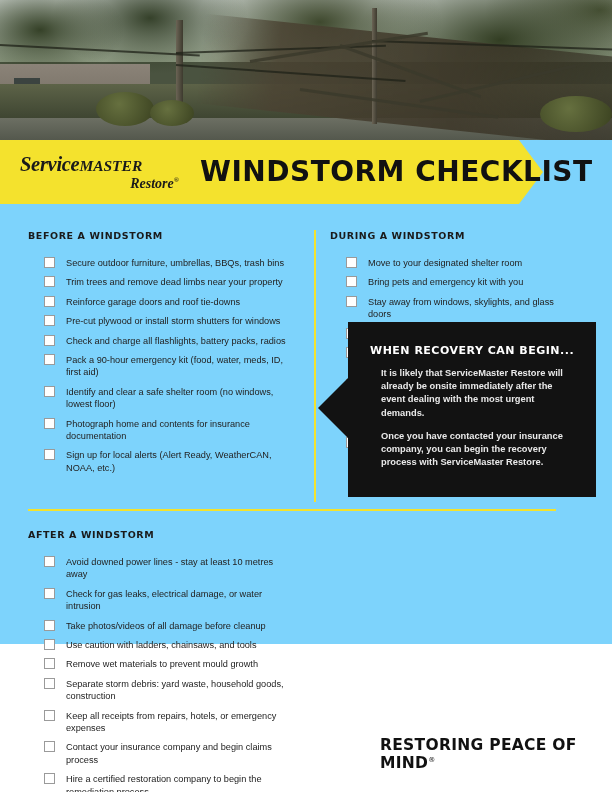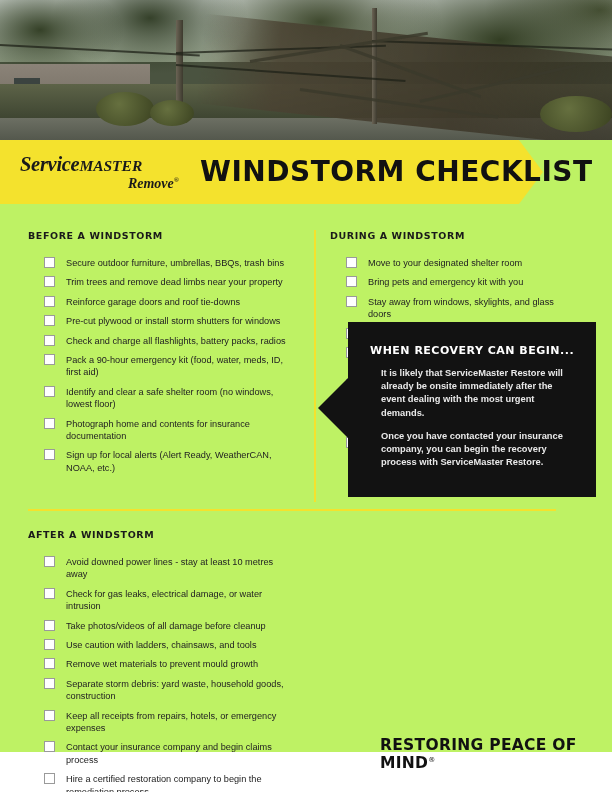--- a/index.html
+++ b/index.html
@@ -9,22 +9,22 @@
   body {
     width: 612px;
     height: 792px;
     background: #ffffff;
     font-family: "Liberation Sans", sans-serif;
     overflow: hidden;
   }
   .page {
     position: relative;
     width: 612px;
-    height: 752px;
-    background: #bef264;
+    height: 644px;
+    background: #7dd3fc;
     box-sizing: border-box;
   }
 
   
   .photo {
     position: absolute;
     left: 0; top: 0;
     width: 612px;
     height: 140px;
     overflow: hidden;
@@ -312,21 +312,21 @@
     <div class="bush" style="left:150px; top:100px; width:44px; height:26px;"></div>
     <div class="bush" style="left:540px; top:96px; width:72px; height:36px;"></div>
   </div>
 
   <div class="band">
     <div class="band-bg"></div>
     <div class="band-arrow"></div>
 
     <div class="logo">
       <div class="l1"><span>Service</span><span class="master">MASTER</span></div>
-      <div class="l2"><span>Remove</span><span class="reg">®</span></div>
+      <div class="l2"><span>Restore</span><span class="reg">®</span></div>
     </div>
 
     <div class="band-title">WINDSTORM CHECKLIST</div>
   </div>
 
   <div class="content">
 
     <div class="col-divider"></div>
     <div class="yellow-rule"></div>
 

